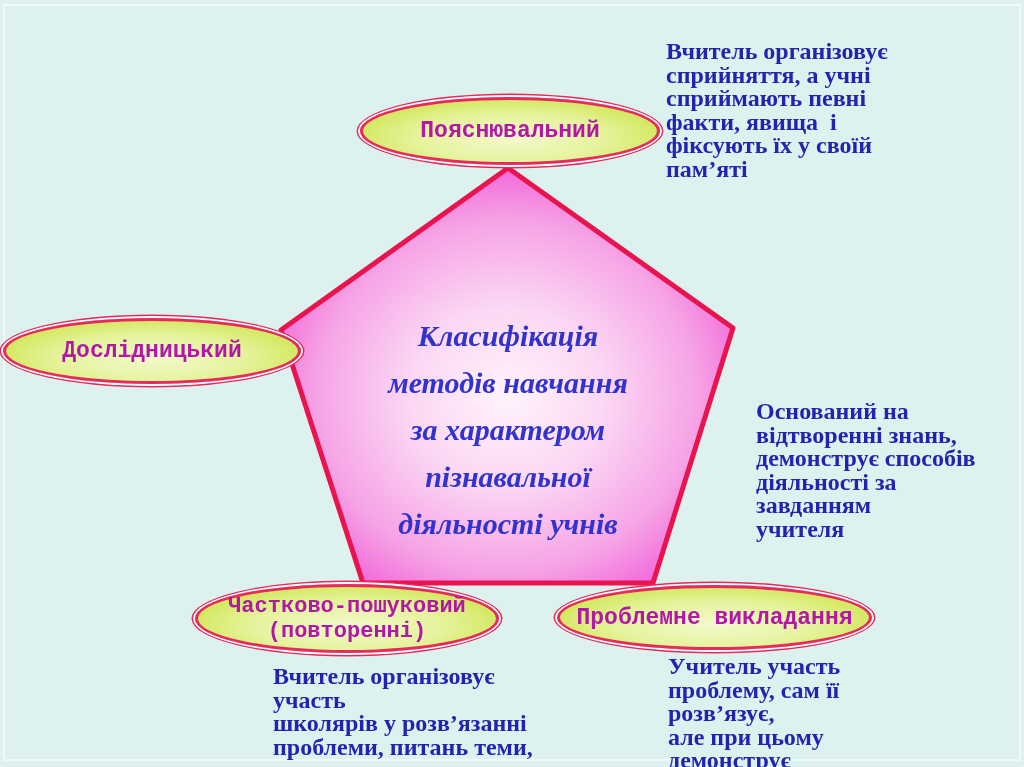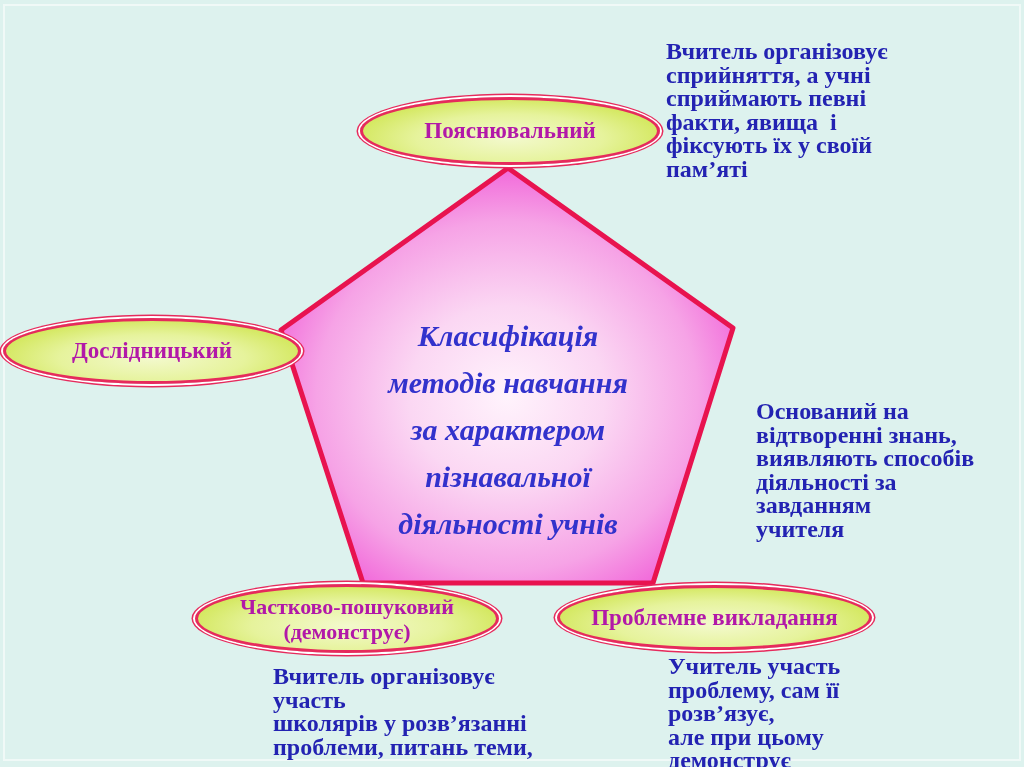--- a/index.html
+++ b/index.html
@@ -41,21 +41,21 @@
     text-align: center;
     border-radius: 50%;
     border: 3px solid var(--oval-border, #e62a5c);
     box-shadow: 0 0 0 2px #ffffff, 0 0 0 3.5px var(--oval-border, #e62a5c);
     background: radial-gradient(ellipse at 50% 62%,
       var(--oval-fill-light, #f3f9cd) 0%,
       #e6f39c 45%,
       var(--oval-fill-dark, #c4de2b) 100%);
   }
   .node-label {
-    font-family: Liberation Serif, serif;
+    font-family: Liberation Mono, monospace;
     font-weight: bold;
     font-size: 23px;
     line-height: 26px;
     color: var(--label-color, #b218a8);
     white-space: pre-wrap;
   }
   .node-top          { left: 360px; top:  97px; width: 294px; height: 62px; }
   .node-left         { left:   3px; top: 318px; width: 292px; height: 60px; }
   .node-right        { left: 727px; top: 313px; width: 287px; height: 63px; }
   .node-bottom-left  { left: 195px; top: 584px; width: 298px; height: 63px; }
@@ -104,35 +104,35 @@
 діяльності учнів</div>
 
   <div class="node node-top">
     <span class="node-label">Пояснювальний</span>
   </div>
   <div class="node node-left">
     <span class="node-label">Дослідницький</span>
   </div>
   <div class="node node-bottom-left">
     <span class="node-label">Частково-пошуковий
-(демонструє)</span>
+(повторенні)</span>
   </div>
   <div class="node node-bottom-right">
     <span class="node-label">Проблемне викладання</span>
   </div>
 
   <div class="desc desc-top-right">Вчитель організовує
 сприйняття, а учні
 сприймають певні
 факти, явища  і
 фіксують їх у своїй
 пам’яті</div>
   <div class="desc desc-right">Оснований на
 відтворенні знань,
-виявляють способів
+демонструє способів
 діяльності за завданням
 учителя</div>
   <div class="desc desc-bottom-left">Вчитель організовує участь
 школярів у розв’язанні
 проблеми, питань теми, що
 вивчається</div>
   <div class="desc desc-bottom-right">Учитель участь
 проблему, сам її розв’язує,
 але при цьому демонструє
 шлях розв’язання</div>

